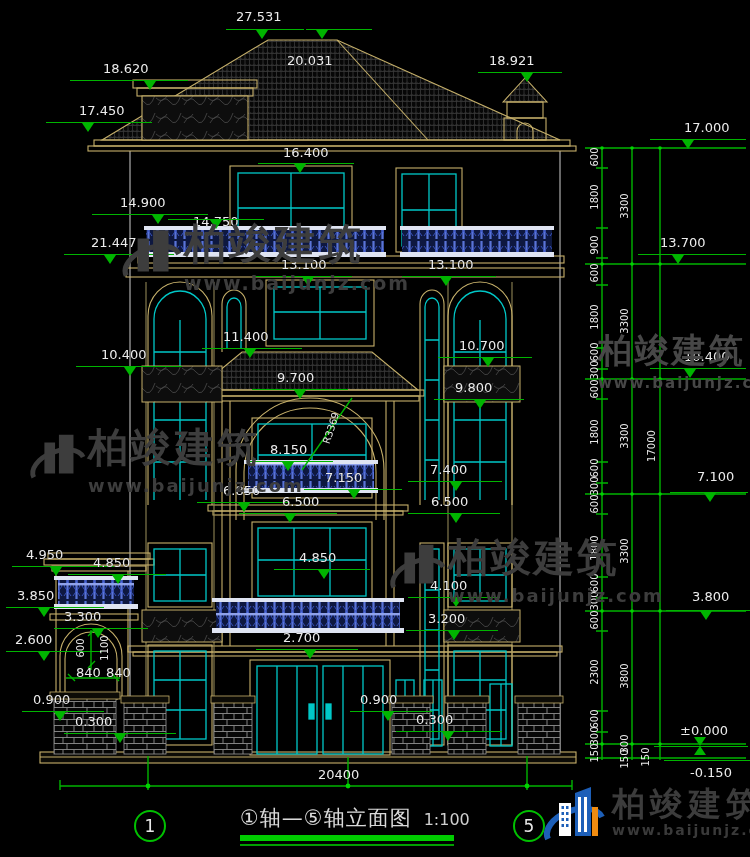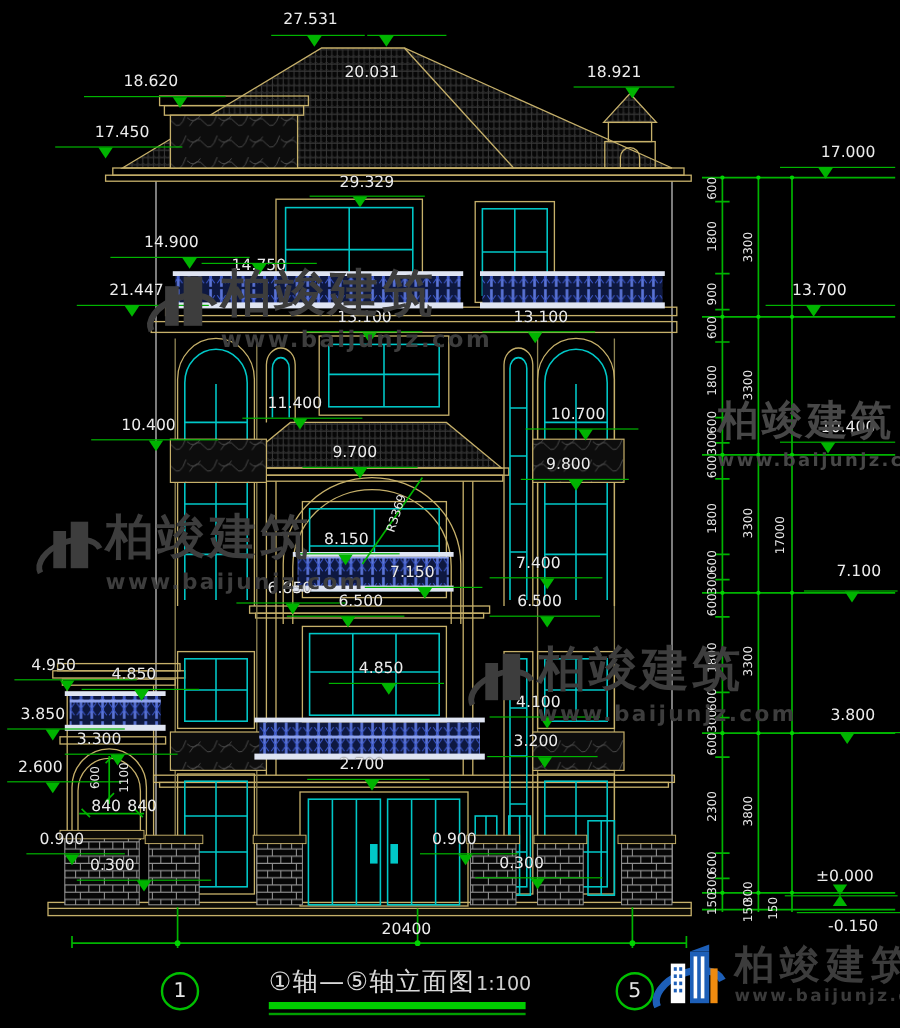--- a/index.html
+++ b/index.html
@@ -16,23 +16,23 @@
        border-right:6px solid transparent;border-bottom:9px solid #00b400;}
   .rot{position:absolute;color:#e8e8e8;font-size:10px;white-space:nowrap;
        transform:translate(-50%,-50%) rotate(-90deg);}
   .plainDim{position:absolute;color:#ececec;font-size:13px;white-space:nowrap;}
   .wm{position:absolute;color:#3d3d3d;font-weight:bold;z-index:5;}
   .wm .b{display:block;letter-spacing:3px;}
   .wm .u{display:block;letter-spacing:2px;}
   .bubble{position:absolute;width:28px;height:28px;border:2px solid #00c000;
           border-radius:50%;color:#e8e8e8;font-size:17px;display:flex;
           align-items:center;justify-content:center;background:#000;z-index:6;}
-  #titleblock{position:absolute;left:224px;top:804px;z-index:6;}
+  #titleblock{position:absolute;left:240px;top:804px;z-index:6;}
   #titletext{color:#d9d9d9;font-size:21px;letter-spacing:1px;white-space:nowrap;}
-  #titlescale{color:#cfcfcf;font-size:16px;margin-left:1px;}
+  #titlescale{color:#cfcfcf;font-size:16px;margin-left:12px;}
   #underbar{width:214px;height:6px;background:#00cc00;margin-top:3px;}
   #underline2{width:214px;height:2px;background:#00a000;margin-top:3px;}
   #logo{position:absolute;left:542px;top:786px;z-index:6;display:flex;align-items:flex-start;}
   #logotext{margin-left:6px;}
   #logobrand{color:#3c3c3c;font-size:33px;font-weight:bold;letter-spacing:5px;line-height:36px;}
   #logourl{color:#3a3a3a;font-size:14px;font-weight:bold;letter-spacing:2px;}
   #overlay{position:absolute;inset:0;z-index:4;}
 </style>
 </head>
 <body>
@@ -293,21 +293,21 @@
       <div class="tri" style="left: 144px; top: 81px;"></div>
       <div class="lvl-label" style="left: 79px; top: 104px;">17.450</div>
       <div class="dim-line" style="left: 46px; top: 122px; width: 106px;"></div>
       <div class="tri" style="left: 82px; top: 123px;"></div>
       <div class="lvl-label" style="left: 489px; top: 54px;">18.921</div>
       <div class="dim-line" style="left: 478px; top: 72px; width: 84px;"></div>
       <div class="tri" style="left: 521px; top: 73px;"></div>
       <div class="lvl-label" style="left: 684px; top: 121px;">17.000</div>
       <div class="dim-line" style="left: 650px; top: 139px; width: 96px;"></div>
       <div class="tri" style="left: 682px; top: 140px;"></div>
-      <div class="lvl-label" style="left: 283px; top: 146px;">29.329</div>
+      <div class="lvl-label" style="left: 283px; top: 146px;">16.400</div>
       <div class="dim-line" style="left: 258px; top: 163px; width: 96px;"></div>
       <div class="tri" style="left: 294px; top: 164px;"></div>
       <div class="lvl-label" style="left: 120px; top: 196px;">14.900</div>
       <div class="dim-line" style="left: 92px; top: 214px; width: 116px;"></div>
       <div class="tri" style="left: 152px; top: 215px;"></div>
       <div class="lvl-label" style="left: 193px; top: 215px;">14.750</div>
       <div class="dim-line" style="left: 168px; top: 219px; width: 96px;"></div>
       <div class="tri" style="left: 210px; top: 220px;"></div>
       <div class="lvl-label" style="left: 91px; top: 236px;">21.447</div>
       <div class="dim-line" style="left: 64px; top: 254px; width: 110px;"></div>

